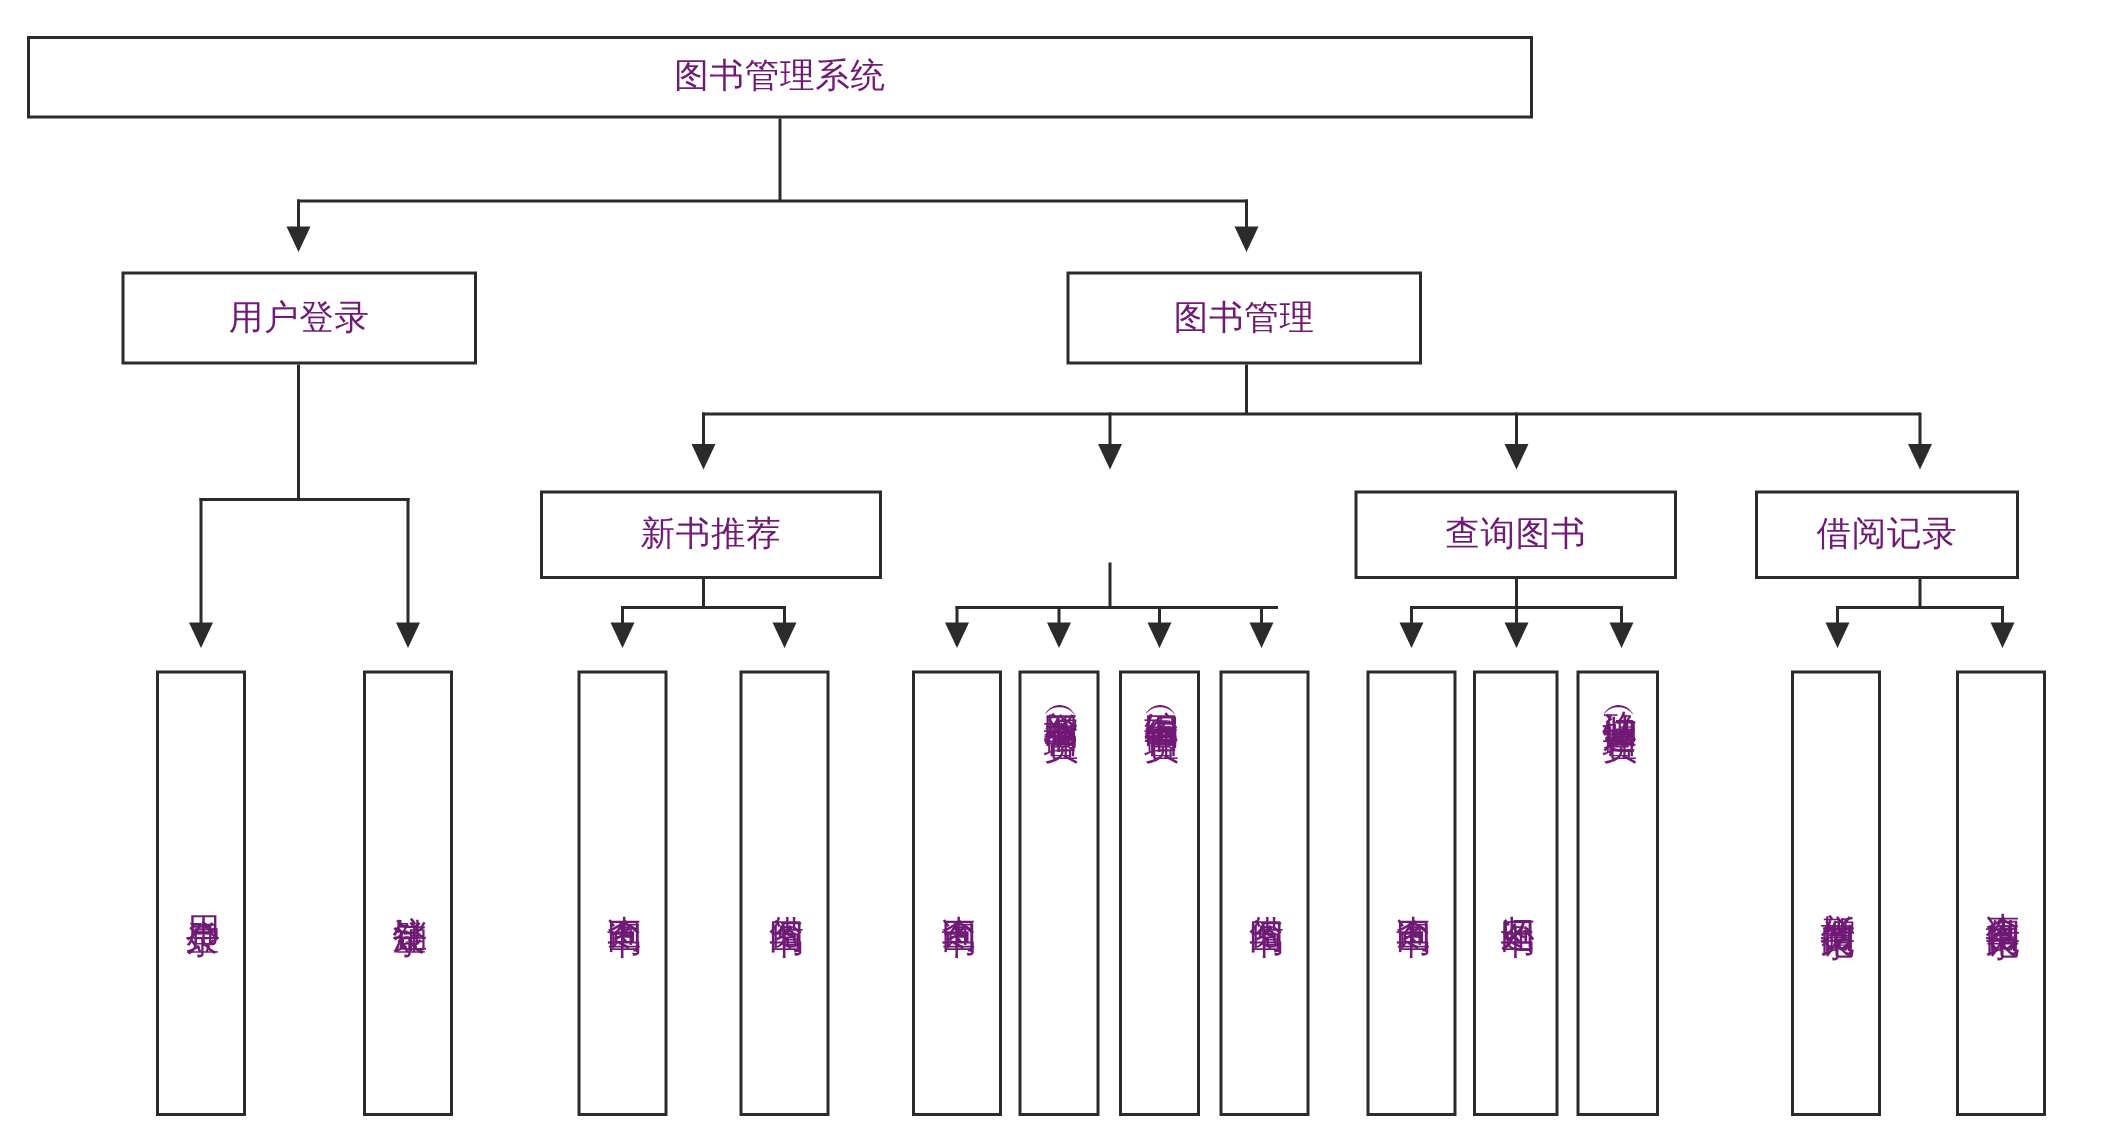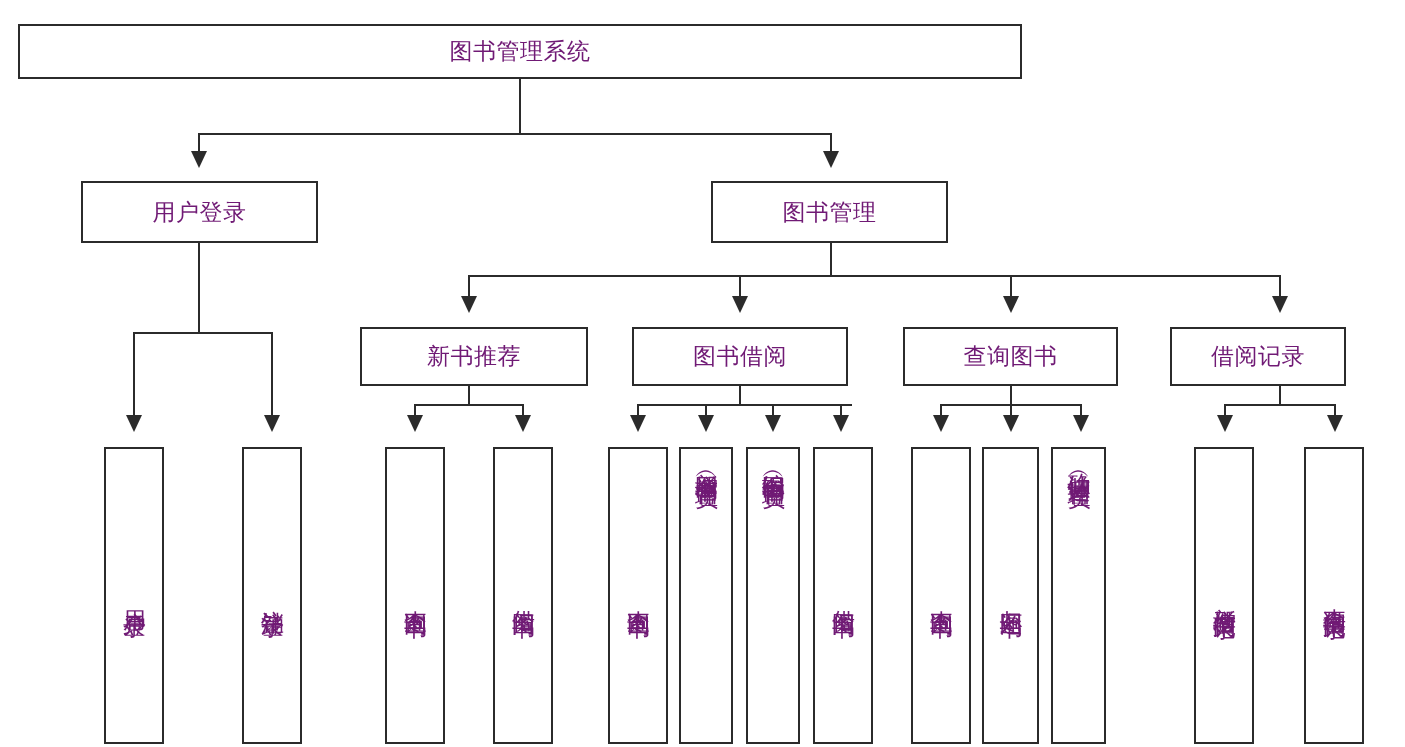--- a/index.html
+++ b/index.html
@@ -155,23 +155,20 @@
   <div class="node h" style="left:81px; top:170px; width:237px; height:62px;">
     <span class="label">用户登录</span>
   </div>
   <div class="node h" style="left:711px; top:170px; width:237px; height:62px;">
     <span class="label">图书管理</span>
   </div>
 
   <div class="node h" style="left:360px; top:316px; width:228px; height:59px;">
     <span class="label">新书推荐</span>
   </div>
-  <div class="node h" style="left:632px; top:316px; width:216px; height:59px;">
-    <span class="label">图书借阅</span>
-  </div>
   <div class="node h" style="left:903px; top:316px; width:215px; height:59px;">
     <span class="label">查询图书</span>
   </div>
   <div class="node h" style="left:1170px; top:316px; width:176px; height:59px;">
     <span class="label">借阅记录</span>
   </div>
 
   <div class="node v mid" style="left:104px; top:436px; width:60px; height:297px;">
     <span class="label">用户登录</span>
   </div>

